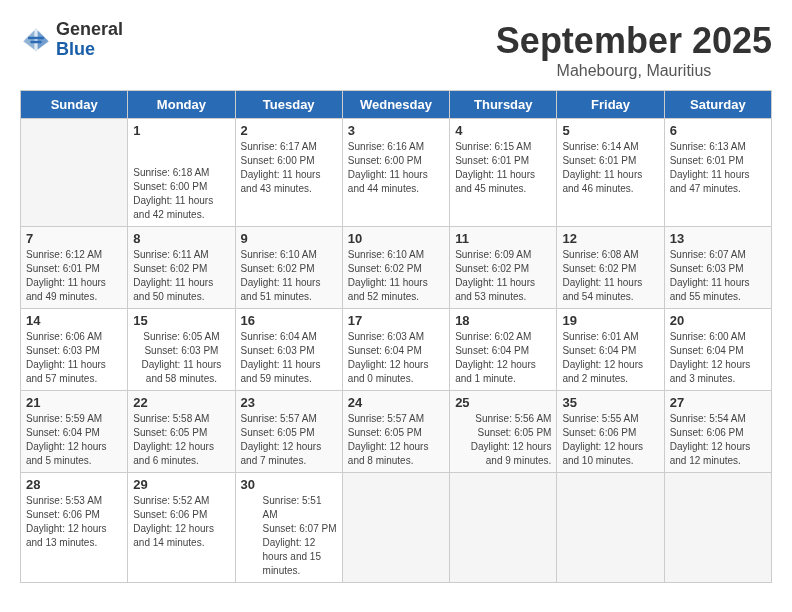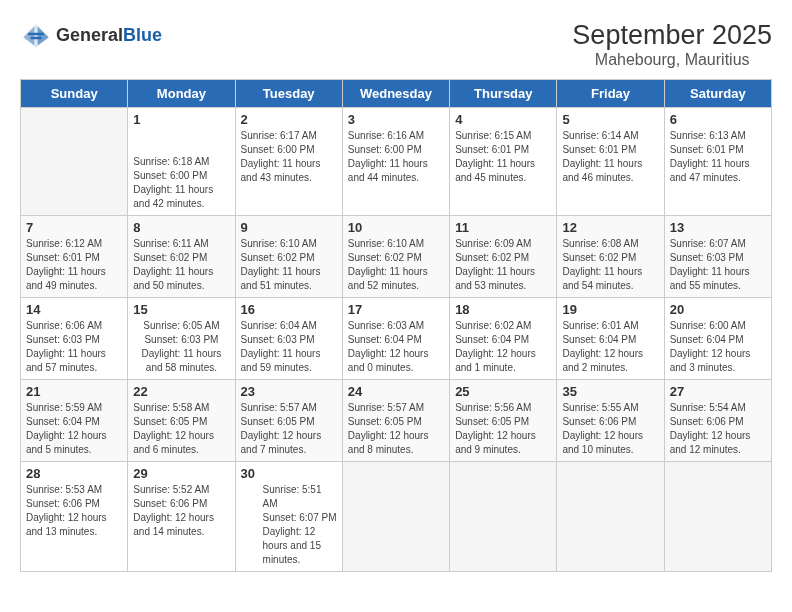--- a/index.html
+++ b/index.html
@@ -16,37 +16,38 @@
       align-items: flex-start;
       margin-bottom: 10px;
     }
     .logo {
       display: flex;
       align-items: center;
       gap: 4px;
     }
     .logo-text {
       display: flex;
+      flex-direction: column;
       font-size: 18px;
       font-weight: bold;
       line-height: 1.1;
     }
     .logo-general { color: #333; }
     .logo-blue { color: #1a5fa8; }
     .logo-icon {
       width: 32px;
       height: 32px;
     }
     .title-block {
       text-align: right;
     }
     .month-title {
-      font-size: 27px;
+      font-size: 36px;
       color: #333;
-      font-weight: normal;
+      font-weight: bold;
     }
     .subtitle {
       font-size: 16px;
       color: #555;
       text-align: center;
     }
     table {
       width: 100%;
       border-collapse: collapse;
     }
@@ -270,21 +271,21 @@
 Daylight: 12 hours and 7 minutes.</div>
           </td>
           <td>
             <span class="day-number">24</span>
             <div class="day-info" style="white-space: pre-line;">Sunrise: 5:57 AM
 Sunset: 6:05 PM
 Daylight: 12 hours and 8 minutes.</div>
           </td>
           <td>
             <span class="day-number">25</span>
-            <div class="day-info" style="white-space: pre-line;">Sunrise: 5:56 AM
+            <div class="day-info" style="white-space: pre-line; text-align: right;">Sunrise: 5:56 AM
 Sunset: 6:05 PM
 Daylight: 12 hours and 9 minutes.</div>
           </td>
           <td>
             <span class="day-number">35</span>
             <div class="day-info" style="white-space: pre-line;">Sunrise: 5:55 AM
 Sunset: 6:06 PM
 Daylight: 12 hours and 10 minutes.</div>
           </td>
           <td>

